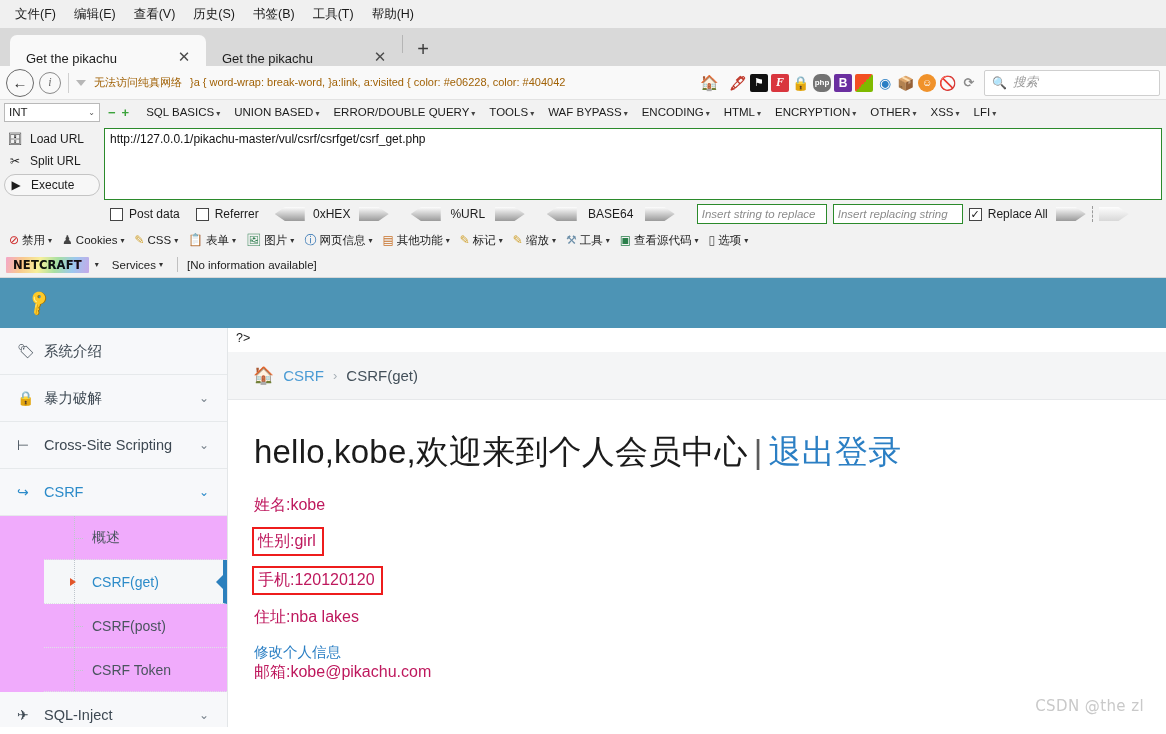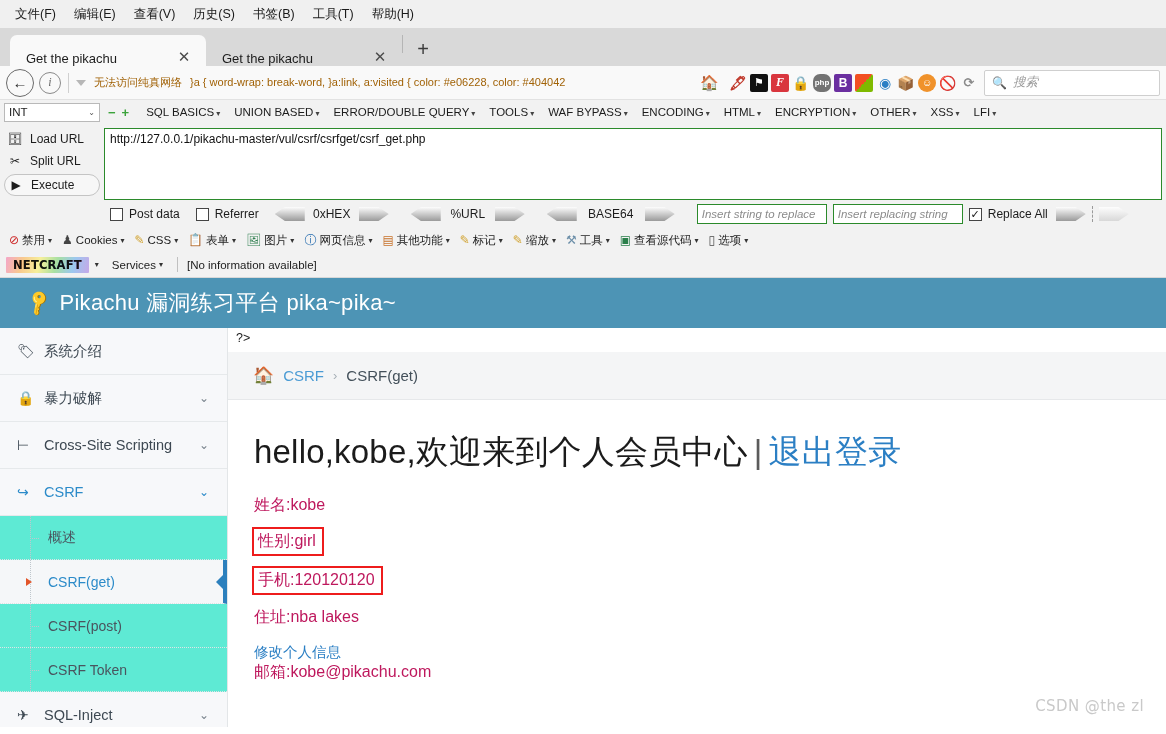--- a/index.html
+++ b/index.html
@@ -213,21 +213,22 @@
     border-bottom: 1px solid #e6e9eb;
     font-size: 14.5px; color: #3d4852; cursor: pointer; position: relative;
   }
   .s-item .sico { width: 18px; flex: 0 0 18px; font-size: 14px; display:flex; align-items:center; }
   .s-item .slabel { flex: 1; white-space: nowrap; }
   .s-item .chev { font-size: 12px; color: #7b858e; }
   .s-item.open { color: #2c8bc9; }
   .s-item.open .chev { color: #2c8bc9; }
 
   .s-sub {
-    background: #5eead4;
+    background: #f0abfc;
+    padding-left: 44px;
   }
   .s-subitem {
     height: 44px; display: flex; align-items: center;
     padding-left: 48px; font-size: 14px; color: #4a545e;
     border-bottom: 1px dotted #dfe3e6;
     cursor: pointer; position: relative;
   }
   .s-subitem::before {
     content: ""; position: absolute; left: 30px; top: 0; bottom: 0;
     border-left: 1px dotted #bfc7cd;
@@ -501,21 +502,20 @@
         <span class="dn" style="font-size:8px;">▾</span>
       </span>
     <span class="nc-sep"></span>
     <span>[No information available]</span>
   </div>
 
   <div class="page">
 
     <div class="pk-header">
       <span class="keyico">🔑</span>
-      <span class="ttl">Pikachu 漏洞练习平台 pika~pika~</span>
     </div>
 
     <div class="pk-body">
 
       <div class="sidebar">
 
         <div class="s-item">
           <span class="sico">🏷</span>
           <span class="slabel">系统介绍</span>
         </div>

